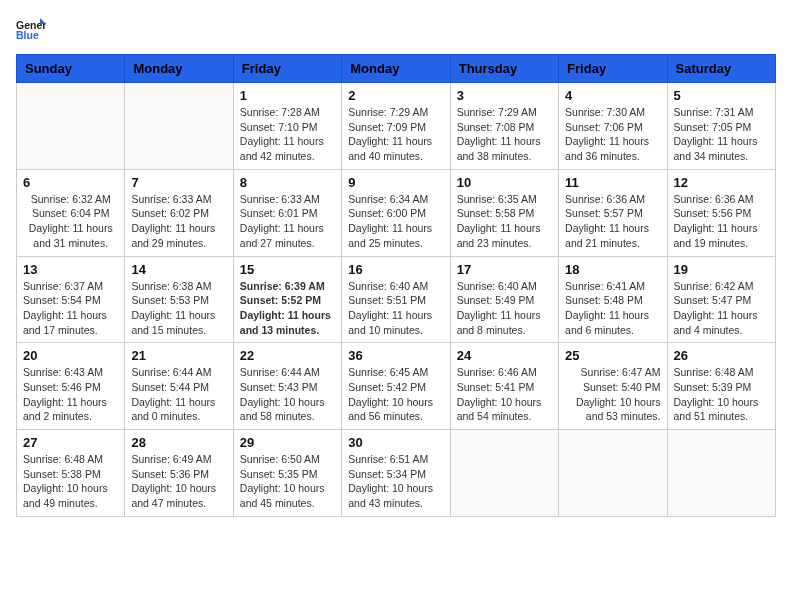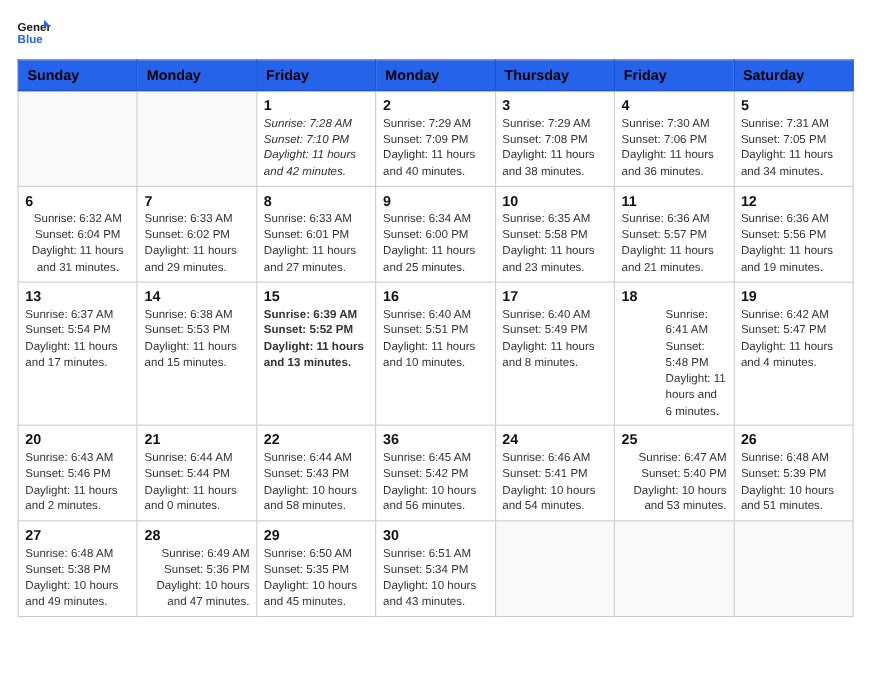--- a/index.html
+++ b/index.html
@@ -108,21 +108,21 @@
         <th>Friday</th>
         <th>Saturday</th>
       </tr>
   </thead>
   <tbody id="calendar-body">
   <tr>
         <td class="empty"></td>
         <td class="empty"></td>
         <td>
           <div class="day-number">1</div>
-          <div class="day-info" style="white-space: pre-line; font-style: italic;">Sunrise: 7:28 AM
+          <div class="day-info" style="white-space: pre-line;">Sunrise: 7:28 AM
 Sunset: 7:10 PM
 Daylight: 11 hours and 42 minutes.</div>
         </td>
         <td>
           <div class="day-number">2</div>
           <div class="day-info" style="white-space: pre-line;">Sunrise: 7:29 AM
 Sunset: 7:09 PM
 Daylight: 11 hours and 40 minutes.</div>
         </td>
         <td>
@@ -214,21 +214,21 @@
 Daylight: 11 hours and 10 minutes.</div>
         </td>
         <td>
           <div class="day-number">17</div>
           <div class="day-info" style="white-space: pre-line;">Sunrise: 6:40 AM
 Sunset: 5:49 PM
 Daylight: 11 hours and 8 minutes.</div>
         </td>
         <td>
           <div class="day-number">18</div>
-          <div class="day-info" style="white-space: pre-line; margin-left: 40px;">Sunrise: 6:41 AM
+          <div class="day-info" style="white-space: pre-line;">Sunrise: 6:41 AM
 Sunset: 5:48 PM
 Daylight: 11 hours and 6 minutes.</div>
         </td>
         <td>
           <div class="day-number">19</div>
           <div class="day-info" style="white-space: pre-line;">Sunrise: 6:42 AM
 Sunset: 5:47 PM
 Daylight: 11 hours and 4 minutes.</div>
         </td>
       </tr>
@@ -278,21 +278,21 @@
       </tr>
       <tr>
         <td>
           <div class="day-number">27</div>
           <div class="day-info" style="white-space: pre-line;">Sunrise: 6:48 AM
 Sunset: 5:38 PM
 Daylight: 10 hours and 49 minutes.</div>
         </td>
         <td>
           <div class="day-number">28</div>
-          <div class="day-info" style="white-space: pre-line; text-align: right;">Sunrise: 6:49 AM
+          <div class="day-info" style="white-space: pre-line;">Sunrise: 6:49 AM
 Sunset: 5:36 PM
 Daylight: 10 hours and 47 minutes.</div>
         </td>
         <td>
           <div class="day-number">29</div>
           <div class="day-info" style="white-space: pre-line;">Sunrise: 6:50 AM
 Sunset: 5:35 PM
 Daylight: 10 hours and 45 minutes.</div>
         </td>
         <td>

